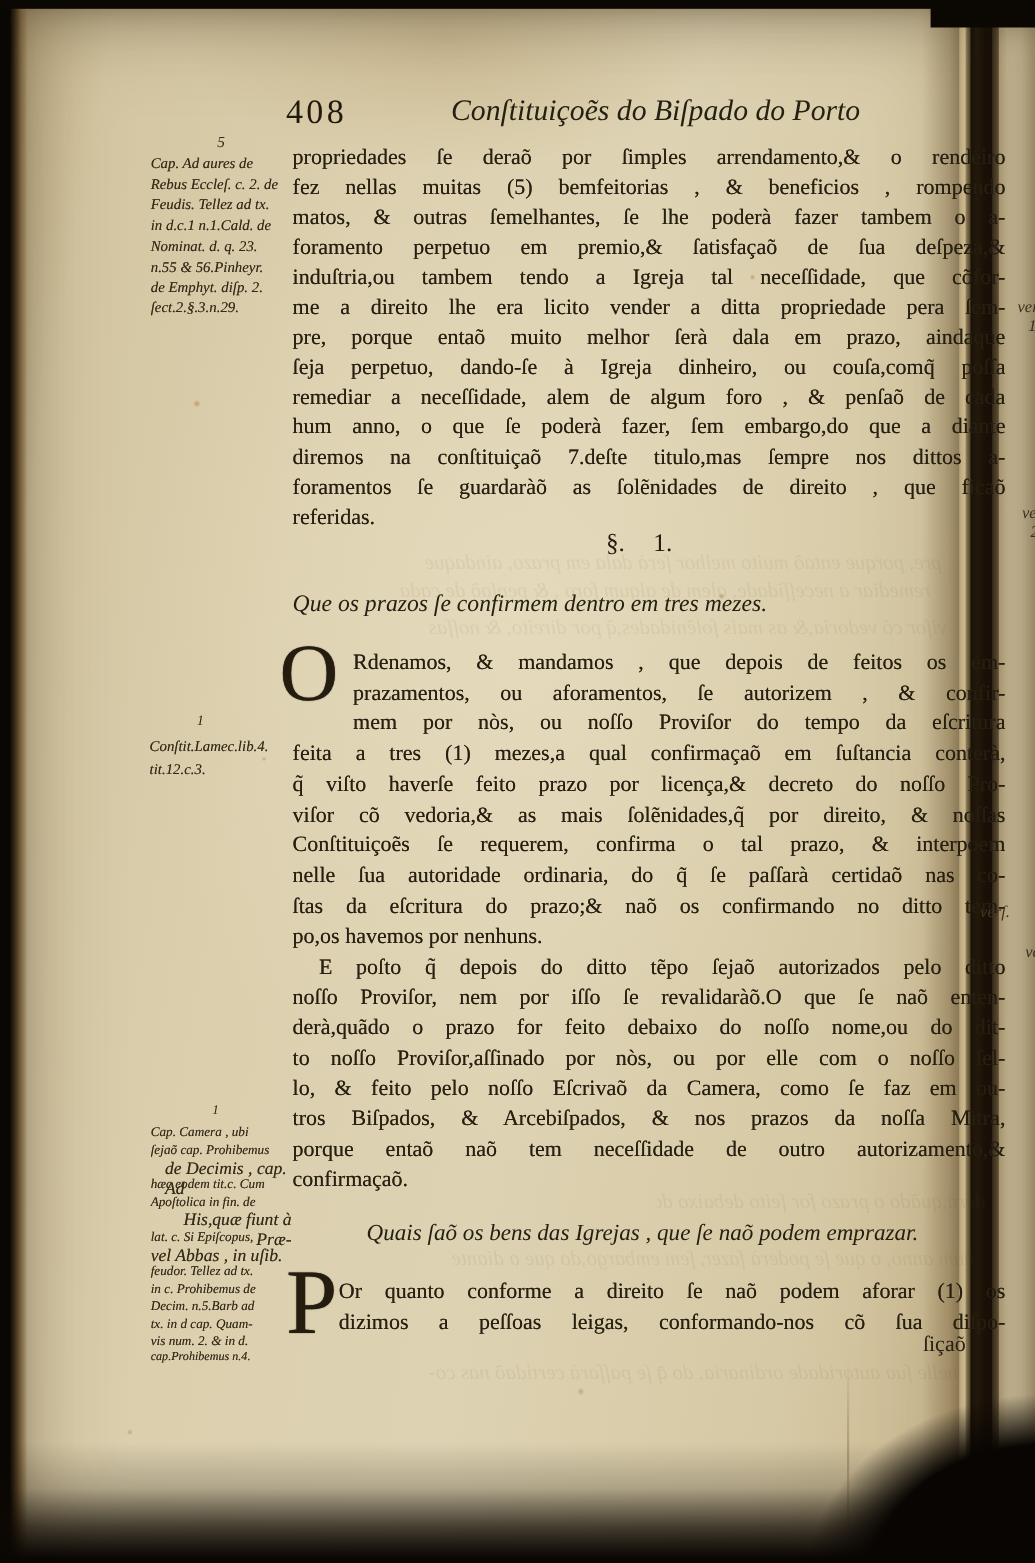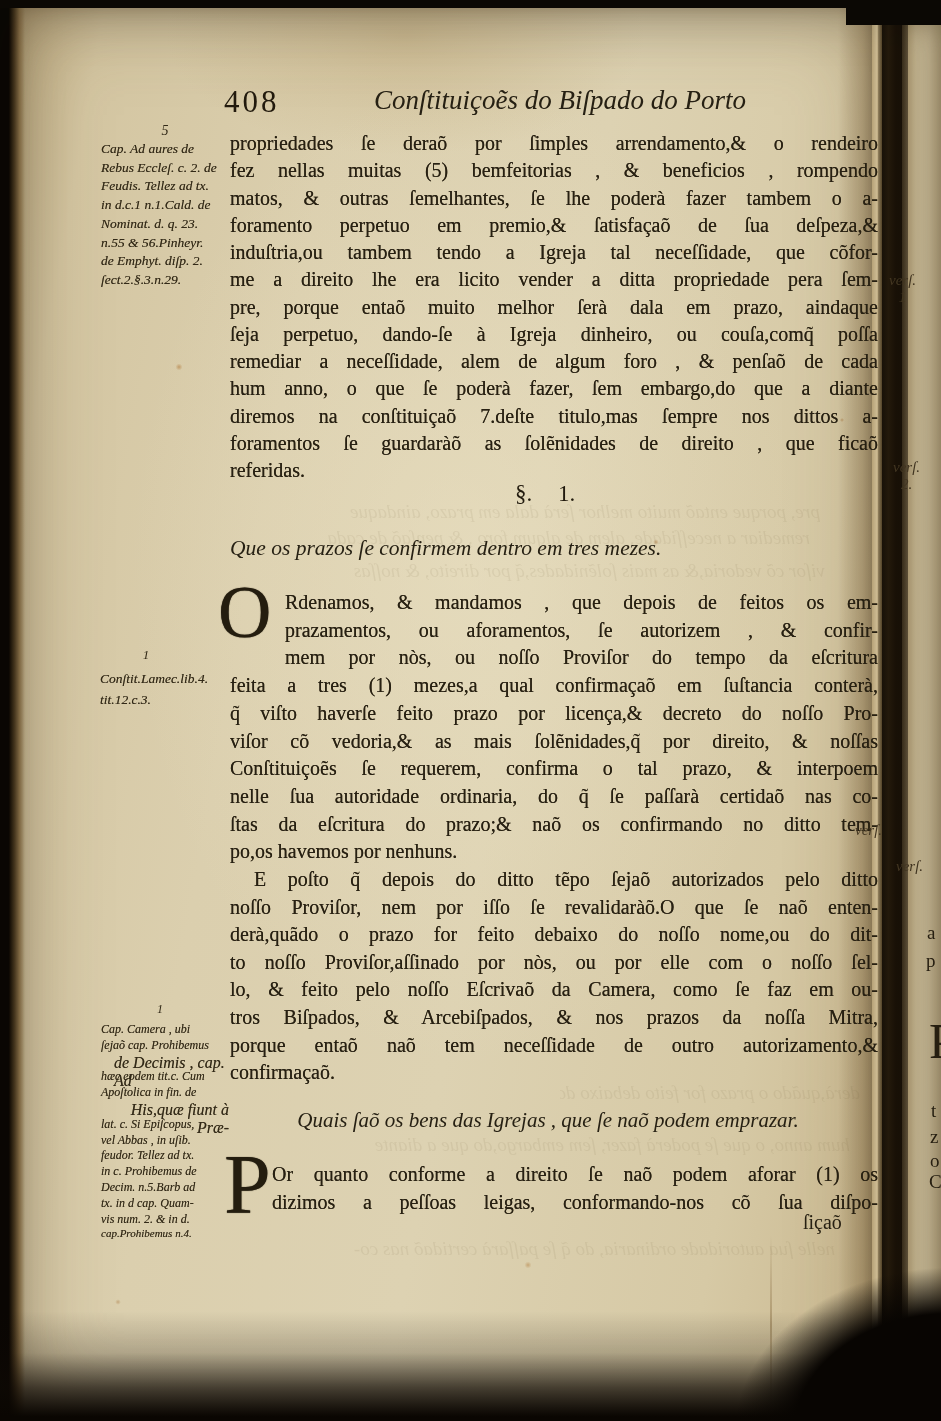--- a/index.html
+++ b/index.html
@@ -35,21 +35,21 @@
     box-shadow: inset 0 0 24px rgba(90,68,32,.35);}
   .topbar{position:absolute;left:0;top:0;width:941px;height:8px;background:#0b0804;z-index:15;}
   .topbar-right{position:absolute;left:846px;top:0;width:95px;height:25px;background:#0b0804;z-index:15;}
   .bottom-curl{position:absolute;left:0;bottom:0;width:941px;height:110px;z-index:13;
     background:linear-gradient(to bottom,rgba(14,9,4,0) 0%,rgba(14,9,4,.2) 38%,rgba(14,9,4,.7) 70%,#0a0602 96%);}
   .corner-shadow{position:absolute;right:0;bottom:0;width:300px;height:240px;z-index:14;
     background:radial-gradient(ellipse 270px 210px at 103% 106%, #080502 58%, rgba(8,5,2,0) 80%);}
   .vignette{position:absolute;inset:0;z-index:12;pointer-events:none;
     box-shadow:inset 0 0 60px rgba(10,7,3,.35);}
   
-  .content{position:absolute;inset:0;z-index:10;color:#272012;}
+  .content{position:absolute;inset:0;z-index:10;color:#272012;margin-left:36px;}
   .content div{position:absolute;}
   .jline{font-size:20px;line-height:27px;height:28px;overflow:hidden;
     text-align:justify;text-align-last:justify;text-shadow:0 0 .5px rgba(42,32,16,.8);}
   .jline.last{text-align-last:left;}
   .pagenum{left:224px;top:84px;font-size:31px;letter-spacing:3px;color:#221a0d;}
   .runhead{left:330px;top:85px;width:460px;text-align:center;font-style:italic;font-size:27px;color:#262013;}
   .note{font-style:italic;color:#322917;line-height:normal;text-shadow:0 0 .4px rgba(50,40,20,.6);}
   .note-ref{font-style:italic;text-align:center;color:#322917;}
   .dropcap{color:#241d0f;text-shadow:0 0 1px rgba(36,29,15,.9);}
   .dropcap-o{left:218px;top:584px;font-size:74px;line-height:56px;}
@@ -144,21 +144,21 @@
 
     <div class="note-ref" style="left:100px;top:1002px;width:120px;font-size:12px">1</div>
     <div id="note3">
         <div class="note" style="left: 101px; top: 1022px; width: 128px; font-size: 12px;">Cap. Camera , ubi</div>
         <div class="note" style="left: 101px; top: 1037.8px; width: 128px; font-size: 12px;">ſejaõ cap. Prohibemus</div>
         <div class="note" style="left: 114px; top: 1053.6px; width: 128px; font-size: 16px;">de Decimis , cap. Ad</div>
         <div class="note" style="left: 101px; top: 1069.4px; width: 128px; font-size: 12px;">hæc eodem tit.c. Cum</div>
         <div class="note" style="left: 101px; top: 1085.2px; width: 128px; font-size: 12px;">Apoſtolica in fin. de</div>
         <div class="note" style="left: 101px; top: 1101px; width: 128px; font-size: 16px; text-align: right;">His,quæ fiunt à Præ-</div>
         <div class="note" style="left: 101px; top: 1116.8px; width: 128px; font-size: 12px;">lat. c. Si Epiſcopus,</div>
-        <div class="note" style="left: 101px; top: 1132.6px; width: 128px; font-size: 12px;">vel Abbas , in uſib.</div>
+        <div class="note" style="left: 101px; top: 1132.6px; width: 128px; font-size: 16px;">vel Abbas , in uſib.</div>
         <div class="note" style="left: 101px; top: 1148.4px; width: 128px; font-size: 12px;">feudor. Tellez ad tx.</div>
         <div class="note" style="left: 101px; top: 1164.2px; width: 128px; font-size: 12px;">in c. Prohibemus de</div>
         <div class="note" style="left: 101px; top: 1180px; width: 128px; font-size: 12px;">Decim. n.5.Barb ad</div>
         <div class="note" style="left: 101px; top: 1195.8px; width: 128px; font-size: 12px;">tx. in d cap. Quam-</div>
         <div class="note" style="left: 101px; top: 1211.6px; width: 128px; font-size: 12px;">vis num. 2. &amp; in d.</div>
         <div class="note" style="left: 101px; top: 1227.4px; width: 128px; font-size: 11px;">cap.Prohibemus n.4.</div>
       </div>
 
     <div class="const-sub">Quais ſaõ os bens das Igrejas , que ſe naõ podem emprazar.</div>
 

